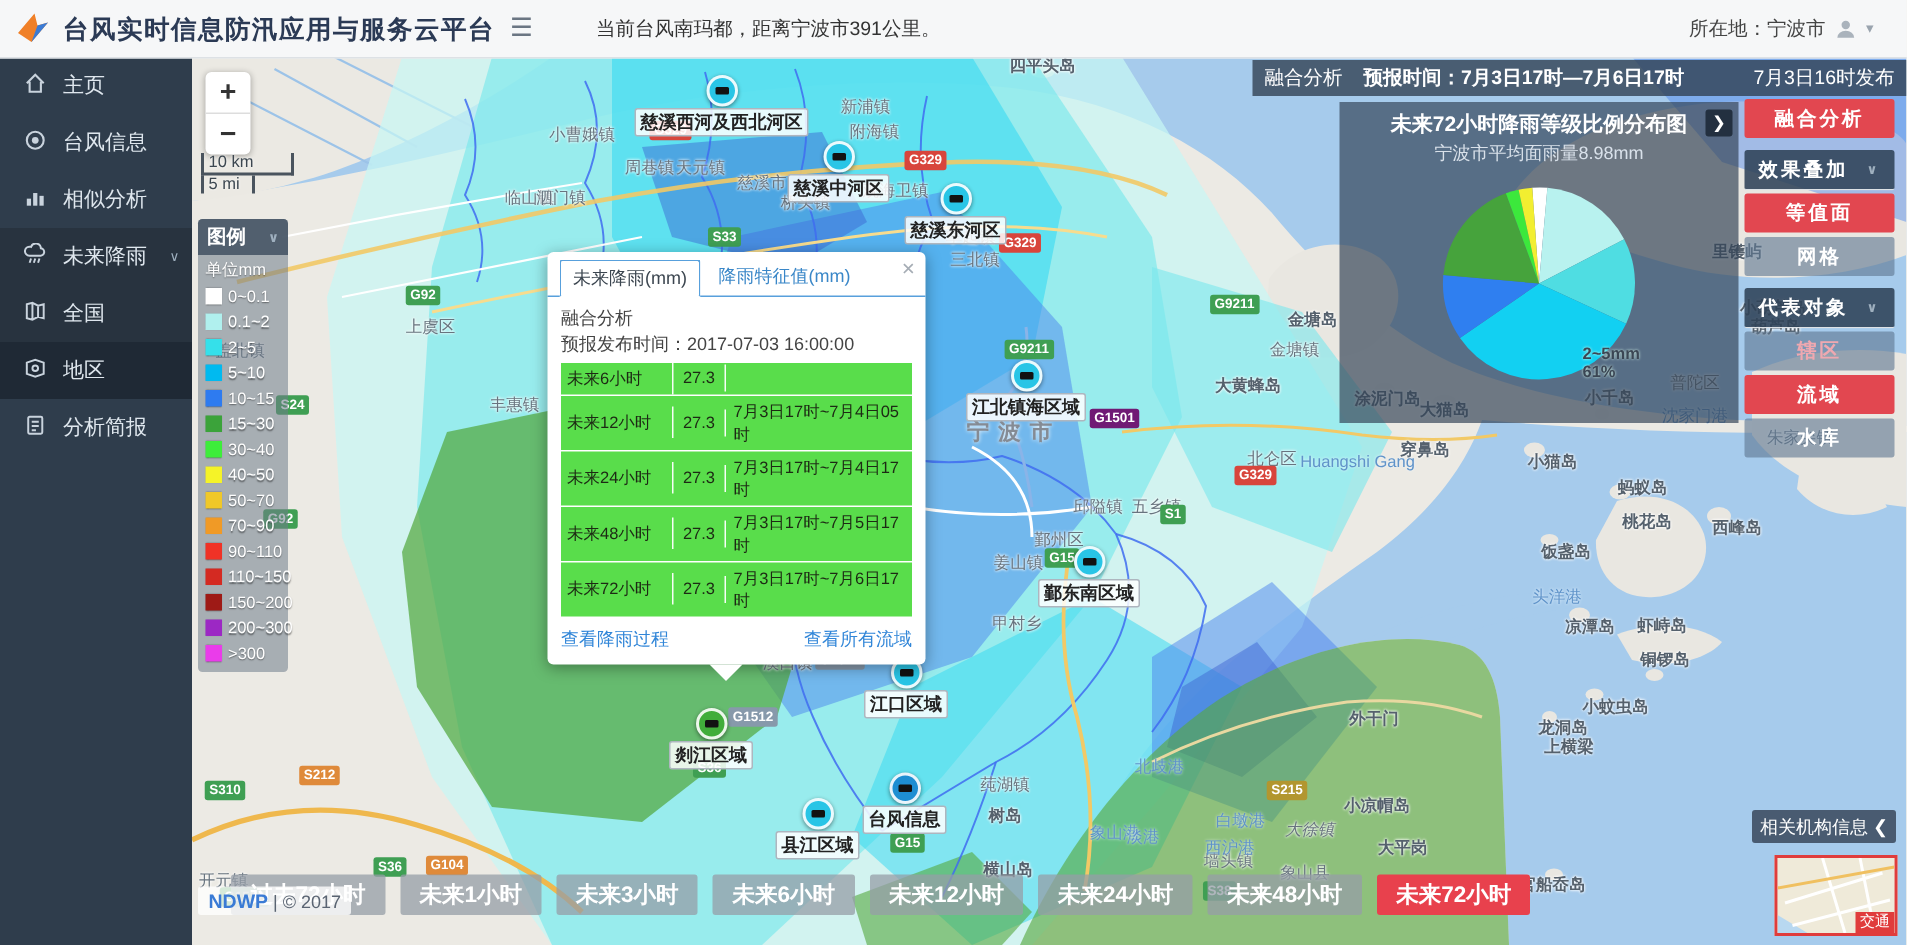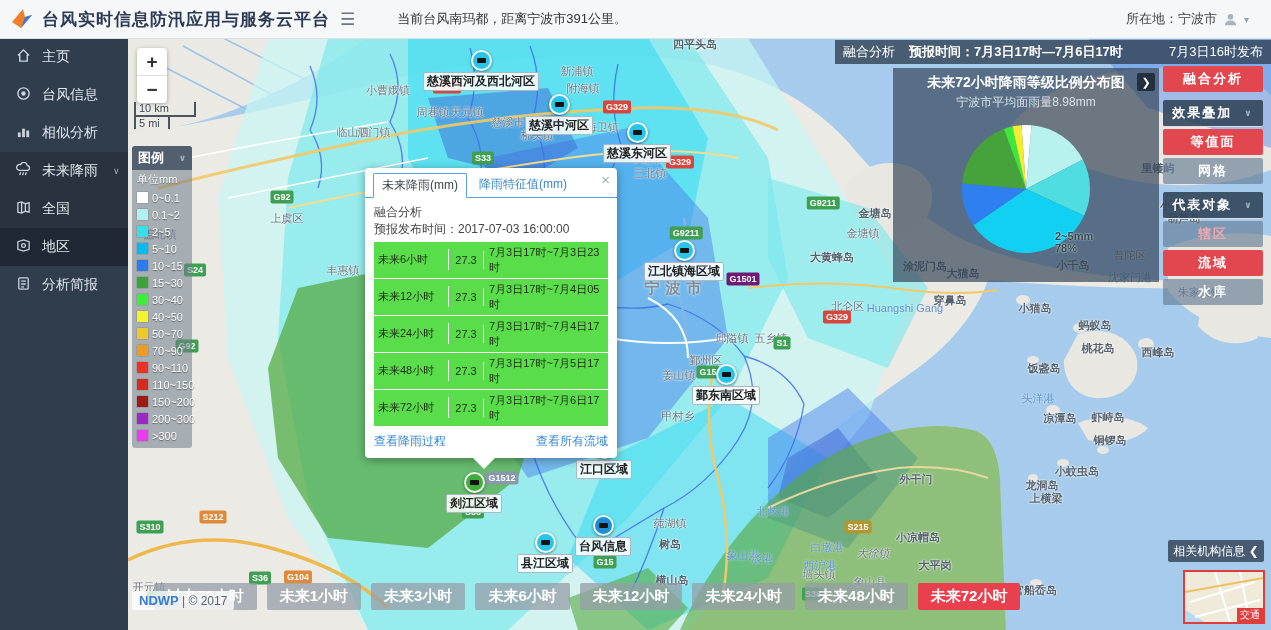--- a/index.html
+++ b/index.html
@@ -536,21 +536,21 @@
           <path d="M75,75 L80.6,11.2 A64,64 0 0 1 131.8,45.5 Z" fill="#b8f2ef"></path>
           <path d="M75,75 L131.8,45.5 A64,64 0 0 1 133.1,101.8 Z" fill="#4fdde2"></path>
           <path d="M75,75 L133.1,101.8 A64,64 0 0 1 22.3,111.3 Z" fill="#12d0f2"></path>
           <path d="M75,75 L22.3,111.3 A64,64 0 0 1 11.2,69.4 Z" fill="#2f7ff0"></path>
           <path d="M75,75 L11.2,69.4 A64,64 0 0 1 52.9,14.9 Z" fill="#46a33c"></path>
           <path d="M75,75 L52.9,14.9 A64,64 0 0 1 61.4,12.5 Z" fill="#3ce83c"></path>
           <path d="M75,75 L61.4,12.5 A64,64 0 0 1 70.5,11.2 Z" fill="#f2ee30"></path>
         </svg></div>
     <div class="pie-hover">
       <div>2~5mm</div>
-        <div>78%</div>
+        <div>61%</div>
     </div>
   </div>
 
   <div id="right-buttons">
       <div class="rbtn red" style="top: 28px;">融合分析</div>
       <div class="rbtn header" style="top: 62px;">效果叠加<span class="side-caret">∨</span></div>
       <div class="rbtn red" style="top: 91px;">等值面</div>
       <div class="rbtn plain" style="top: 120px;">网格</div>
       <div class="rbtn header" style="top: 154px;">代表对象<span class="side-caret">∨</span></div>
       <div class="rbtn muted" style="top: 183px;">辖区</div>
@@ -593,21 +593,20 @@
         <span class="ptab active">未来降雨(mm)</span>
         <span class="ptab">降雨特征值(mm)</span>
       </div>
     <div class="pbody">
       <div class="pmeta">融合分析</div>
       <div class="pmeta">预报发布时间：2017-07-03 16:00:00</div>
       <div class="ptable" id="popup-rows">
           <div class="prow">
             <span class="c1">未来6小时</span>
             <span class="c2">27.3</span>
-            <span class="c3">7月3日17时~7月3日23时</span>
           </div>
           <div class="prow">
             <span class="c1">未来12小时</span>
             <span class="c2">27.3</span>
             <span class="c3">7月3日17时~7月4日05时</span>
           </div>
           <div class="prow">
             <span class="c1">未来24小时</span>
             <span class="c2">27.3</span>
             <span class="c3">7月3日17时~7月4日17时</span>

